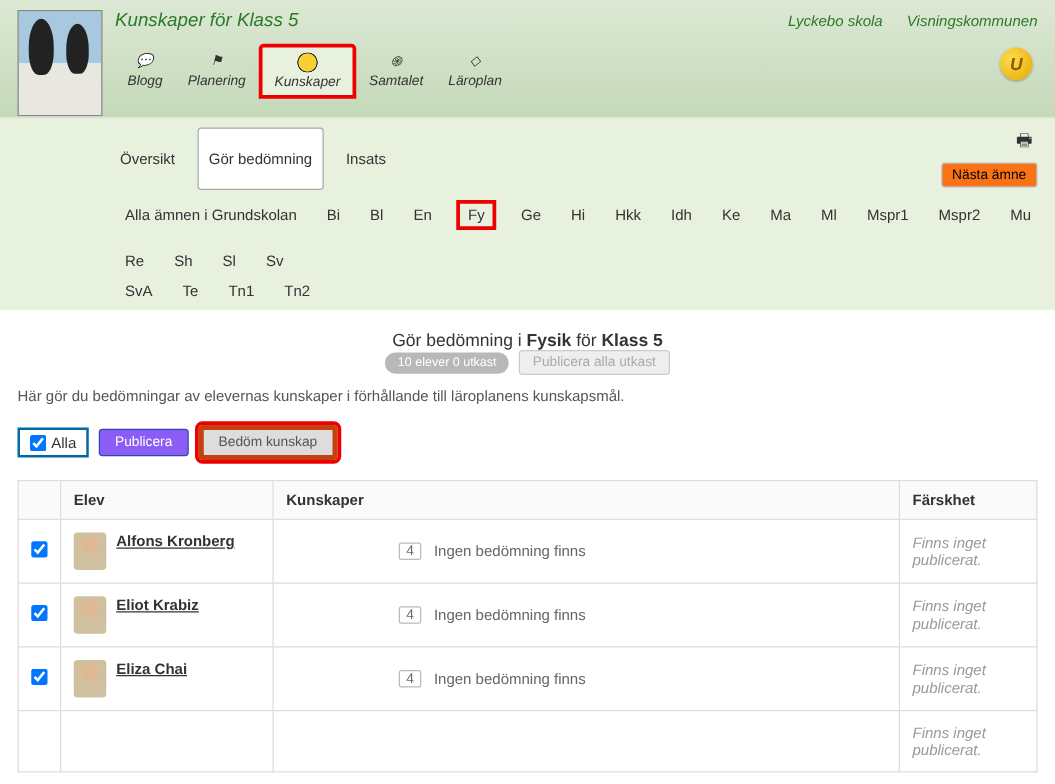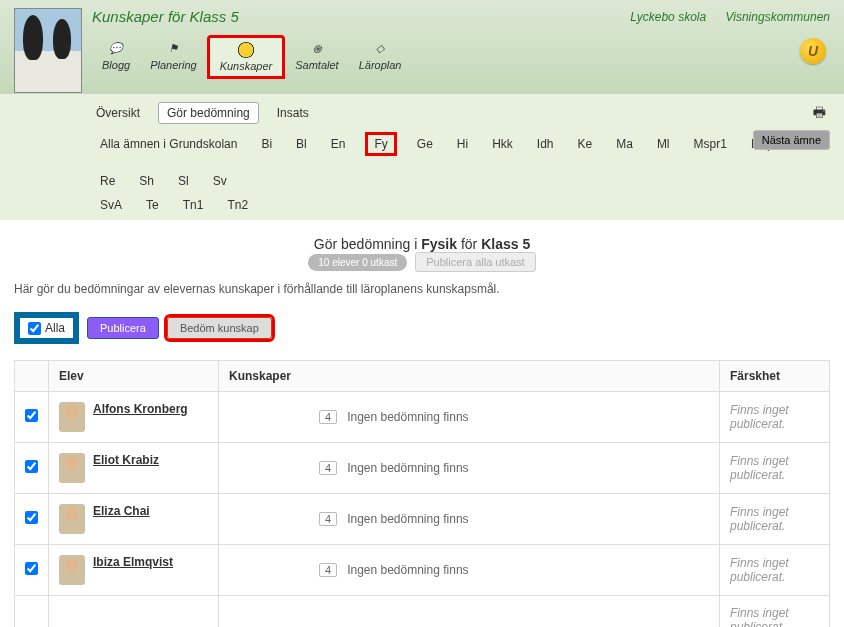--- a/index.html
+++ b/index.html
@@ -15,39 +15,39 @@
 .top-links a { color: #2a7a2a; text-decoration: none; margin-left: 16px; font-size: 12px; }
 .badge-u { position: absolute; right: 18px; top: 38px; width: 26px; height: 26px; background: radial-gradient(circle at 35% 35%, #ffdb4d, #e6a800); border-radius: 50%; display: flex; align-items: center; justify-content: center; color: #8a5a00; font-weight: bold; font-size: 14px; box-shadow: 0 1px 2px rgba(0,0,0,0.3); }
 .nav-tabs { display: flex; gap: 0; margin-top: 10px; }
 .nav-tab { display: flex; flex-direction: column; align-items: center; padding: 4px 10px; cursor: pointer; font-size: 11px; color: #333; }
 .nav-tab.active { background: #e8f0de; border: 1px solid #aaa; border-bottom: none; border-radius: 4px 4px 0 0; }
 .nav-tab.highlight { border: 3px solid #e00; }
 .nav-icon { width: 22px; height: 18px; display: flex; align-items: center; justify-content: center; margin-bottom: 2px; }
 .subnav { background: #e8f0de; padding: 8px 14px 6px 96px; border-top: 1px solid #c8d4bc; position: relative; }
 .subnav-row1 { display: flex; gap: 18px; align-items: center; margin-bottom: 8px; }
 .subnav-row1 .item { color: #333; font-size: 12px; cursor: pointer; }
-.subnav-row1 .item.active { background: #fff; border: 1px solid #aaa; border-radius: 3px; padding: 3px 8px; }
+.subnav-row1 .item.active { background: #fff; border: 1px solid #aaa; border-radius: 3px; padding: 17px 8px; }
 .subnav-row2 { display: flex; gap: 16px; align-items: center; flex-wrap: wrap; }
 .subnav-row2 .sub { color: #333; font-size: 12px; cursor: pointer; padding: 2px 4px; }
 .subnav-row2 .sub.highlight { border: 3px solid #e00; padding: 2px 6px; }
 .print-icon { position: absolute; right: 18px; top: 8px; font-size: 14px; cursor: pointer; }
-.next-btn { position: absolute; right: 14px; top: 36px; background: #a3a3a3; border: 1px solid #bbb; border-radius: 3px; padding: 3px 8px; font-size: 11px; cursor: pointer; }
+.next-btn { position: absolute; right: 14px; top: 36px; background: #f97316; border: 1px solid #bbb; border-radius: 3px; padding: 3px 8px; font-size: 11px; cursor: pointer; }
 .content { padding: 16px 14px; }
 .content-head { display: flex; justify-content: space-between; align-items: center; margin-bottom: 10px; flex-direction: column; }
 .content-title { font-size: 14px; font-weight: normal; }
 .content-title b { font-weight: bold; }
 .head-actions { display: flex; gap: 8px; align-items: center; }
 .pill-grey { background: #b8b8b8; color: #fff; border-radius: 10px; padding: 3px 10px; font-size: 10px; }
 .btn-disabled { background: #eee; border: 1px solid #ccc; color: #aaa; padding: 3px 10px; border-radius: 3px; font-size: 11px; }
 .desc { color: #555; margin-bottom: 16px; }
 .action-bar { display: flex; gap: 8px; align-items: center; margin-bottom: 16px; }
 .chk-all { display: flex; align-items: center; gap: 4px; padding: 3px 8px; }
-.chk-all.highlight { border: 6px solid #0369a1; }
+.chk-all.highlight { border: 2px solid #0369a1; }
 .btn-blue { background: #8b5cf6; color: #fff; border: 1px solid #2a4ab0; padding: 4px 12px; border-radius: 3px; font-size: 11px; cursor: pointer; }
-.btn-grey { background: #ddd; color: #555; border: 1px solid #c2410c; padding: 4px 12px; border-radius: 3px; font-size: 11px; cursor: pointer; }
+.btn-grey { background: #ddd; color: #555; border: 4px solid #c2410c; padding: 4px 12px; border-radius: 3px; font-size: 11px; cursor: pointer; }
 .btn-grey.highlight { outline: 3px solid #e00; }
 .table { width: 100%; border-collapse: collapse; border: 1px solid #ddd; }
 .table th { text-align: left; font-weight: bold; padding: 8px 10px; border: 1px solid #ddd; background: #fafafa; font-size: 12px; }
 .table td { padding: 10px; border: 1px solid #ddd; vertical-align: middle; font-size: 12px; }
 .col-chk { width: 24px; text-align: center; }
 .col-elev { width: 170px; }
 .col-kun { }
 .col-fresh { width: 110px; color: #999; font-style: italic; font-size: 11px; }
 .col-fresh.dark { color: #333; font-style: normal; }
 .student { display: flex; align-items: flex-start; gap: 8px; text-decoration: underline; }
@@ -209,36 +209,20 @@
           </td>
           <td class="col-kun">
             <div class="kun-val">
               <span class="count-box">4</span>
               <span>Ingen bedömning finns</span>
             </div>
           </td>
           <td class="col-fresh">Finns inget publicerat.</td>
         </tr>
         <tr>
-          <td class="col-chk"><input type="checkbox" checked="" style=""></td>
-          <td class="col-elev">
-            <div class="student">
-              <span class="avatar"></span>
-              <b>Ibiza Elmqvist</b>
-            </div>
-          </td>
-          <td class="col-kun">
-            <div class="kun-val">
-              <span class="count-box">4</span>
-              <span>Ingen bedömning finns</span>
-            </div>
-          </td>
-          <td class="col-fresh">Finns inget publicerat.</td>
-        </tr>
-        <tr>
           <td class="col-chk"></td>
           <td class="col-elev"></td>
           <td class="col-kun"></td>
           <td class="col-fresh">Finns inget publicerat.</td>
         </tr>
       </tbody>
   </table>
 </div>
 
 </body></html>

